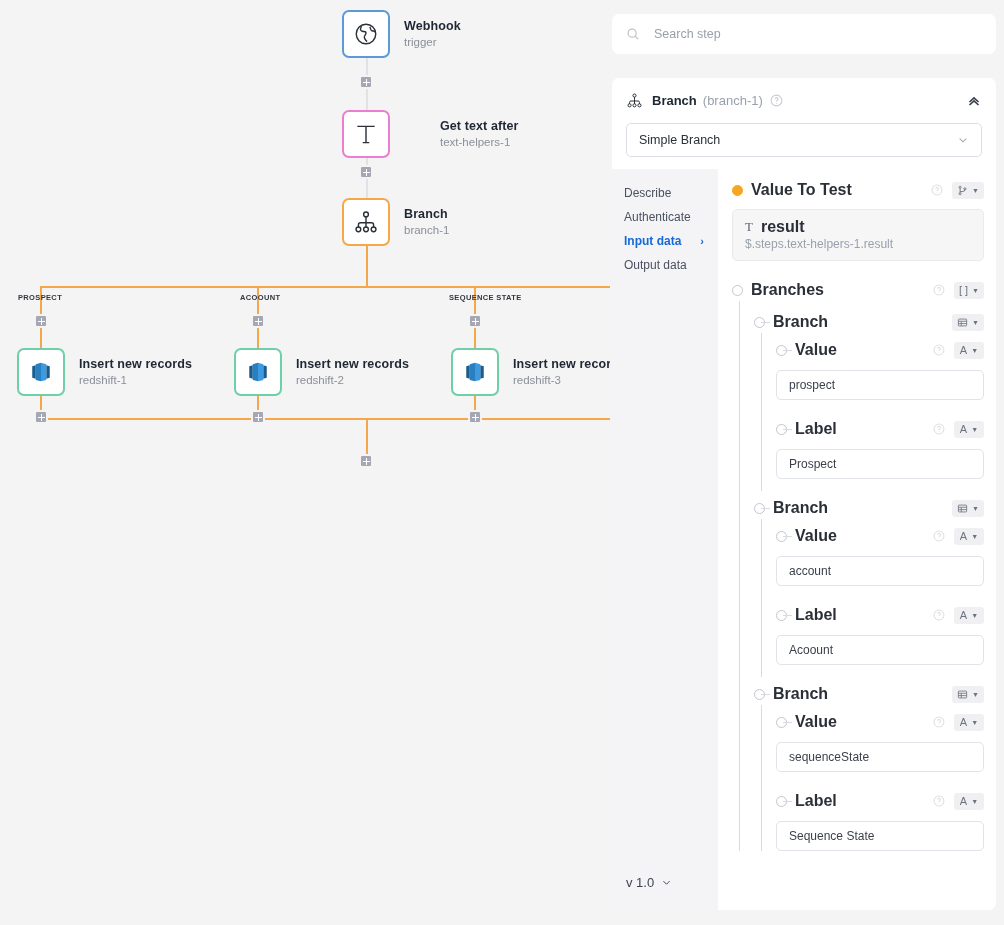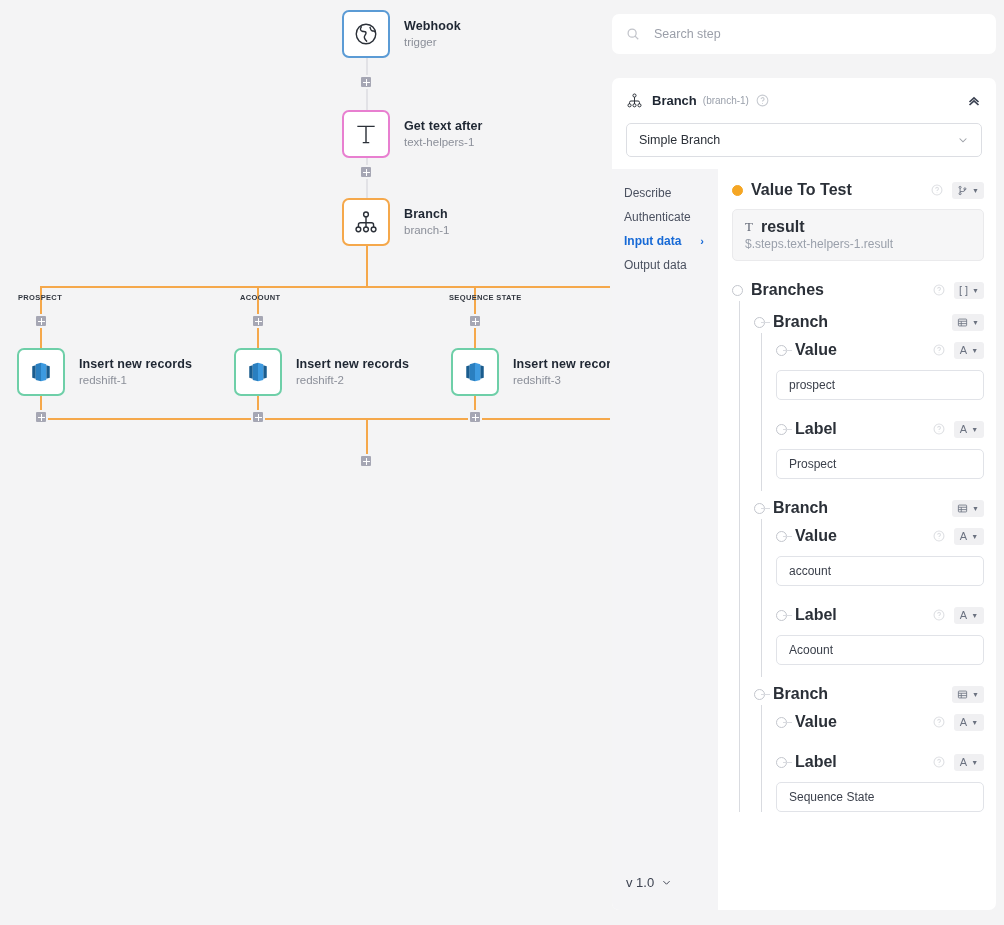--- a/index.html
+++ b/index.html
@@ -102,21 +102,21 @@
   .step-head {
     padding: 14px 14px 0 14px;
     flex: 0 0 auto;
   }
   .step-title-row { display: flex; align-items: center; }
   .branch-ico { width: 17px; height: 17px; flex: 0 0 auto; }
   .step-name {
     font-size: 13px; font-weight: bold; color: #1f2733;
     margin-left: 9px;
   }
-  .step-id { font-size: 10px; color: #9aa0ab; margin-left: 6px; }
+  .step-id { font-size: 13px; color: #9aa0ab; margin-left: 6px; }
   .help-ico { width: 13px; height: 13px; margin-left: 7px; opacity: .55; }
   .collapse-btn { margin-left: auto; width: 16px; height: 16px; }
 
   .select-box {
     margin-top: 14px;
     height: 34px;
     border: 1px solid #dcdee3; border-radius: 5px;
     display: flex; align-items: center; padding: 0 12px;
     font-size: 12.5px; color: #2b3038;
   }
@@ -237,21 +237,21 @@
           <path d="M15.5 5.5c1 1.5.5 3 2 3.5s3 0 3.2 1.5"></path>
         </svg>
       </div>
       <div class="node-txt">
         <div class="node-title">Webhook</div>
         <div class="node-sub">trigger</div>
       </div>
     </div>
     <div class="plus" style="left:359px; top:75px;"></div>
 
-    <div class="node" style="left:342px; top:110px;">
+    <div class="node" style="left:342px; top:110px;gap:36px;">
       <div class="node-box pink">
         <svg width="26" height="26" viewBox="0 0 24 24" fill="none" stroke="#2b3038" stroke-width="1.3">
           <path d="M4 5h16M12 5v15M9 20h6"></path>
         </svg>
       </div>
       <div class="node-txt">
         <div class="node-title">Get text after</div>
         <div class="node-sub">text-helpers-1</div>
       </div>
     </div>
@@ -592,20 +592,21 @@
                 <svg class="fhelp" viewBox="0 0 16 16" fill="none" stroke="#b3b7bf" stroke-width="1.4">
                   <circle cx="8" cy="8" r="6.6"></circle>
                   <path d="M6.3 6.2a1.8 1.8 0 113 1.4c-.7.5-1.3.8-1.3 1.7"></path>
                   <circle cx="8" cy="11.6" r=".65" fill="#b3b7bf" stroke="none"></circle>
                 </svg>
                 <span class="badge">
                   <span>A</span>
                   <span class="cv">▼</span>
                 </span>
               </div>
+              <div class="finput">sequenceState</div>
 
               <div class="gap-md"></div>
 
               <div class="frow" style="position:relative;">
                 <span class="tick" style="top:11px;"></span>
                 <span class="bullet"></span>
                 <span class="flabel">Label</span>
                 <span class="fspacer"></span>
                 <svg class="fhelp" viewBox="0 0 16 16" fill="none" stroke="#b3b7bf" stroke-width="1.4">
                   <circle cx="8" cy="8" r="6.6"></circle>

